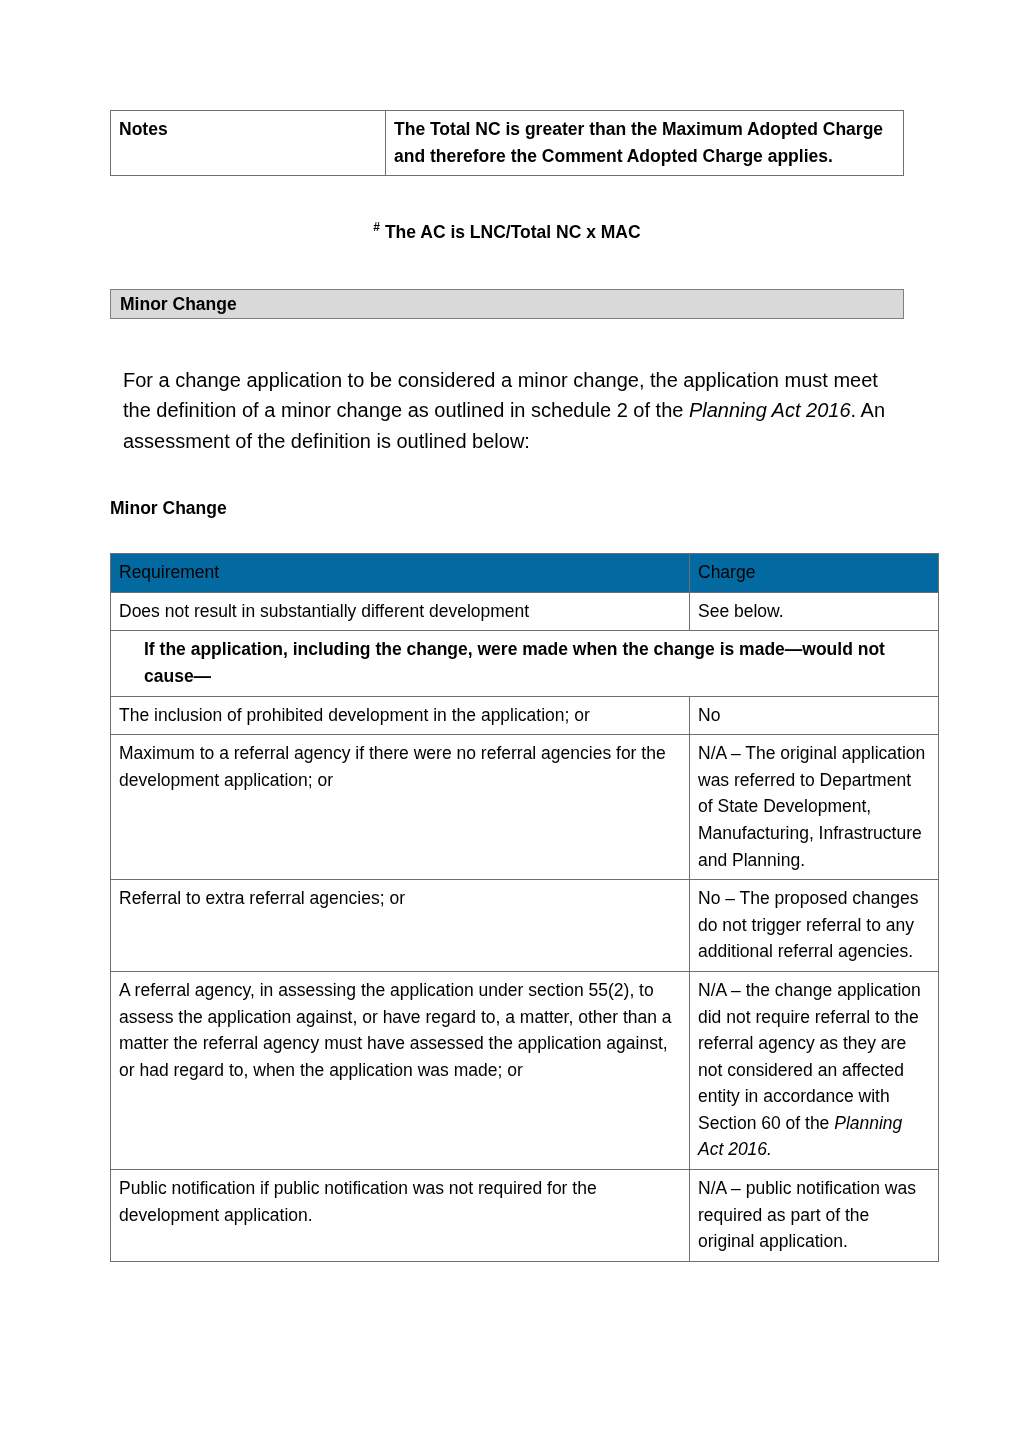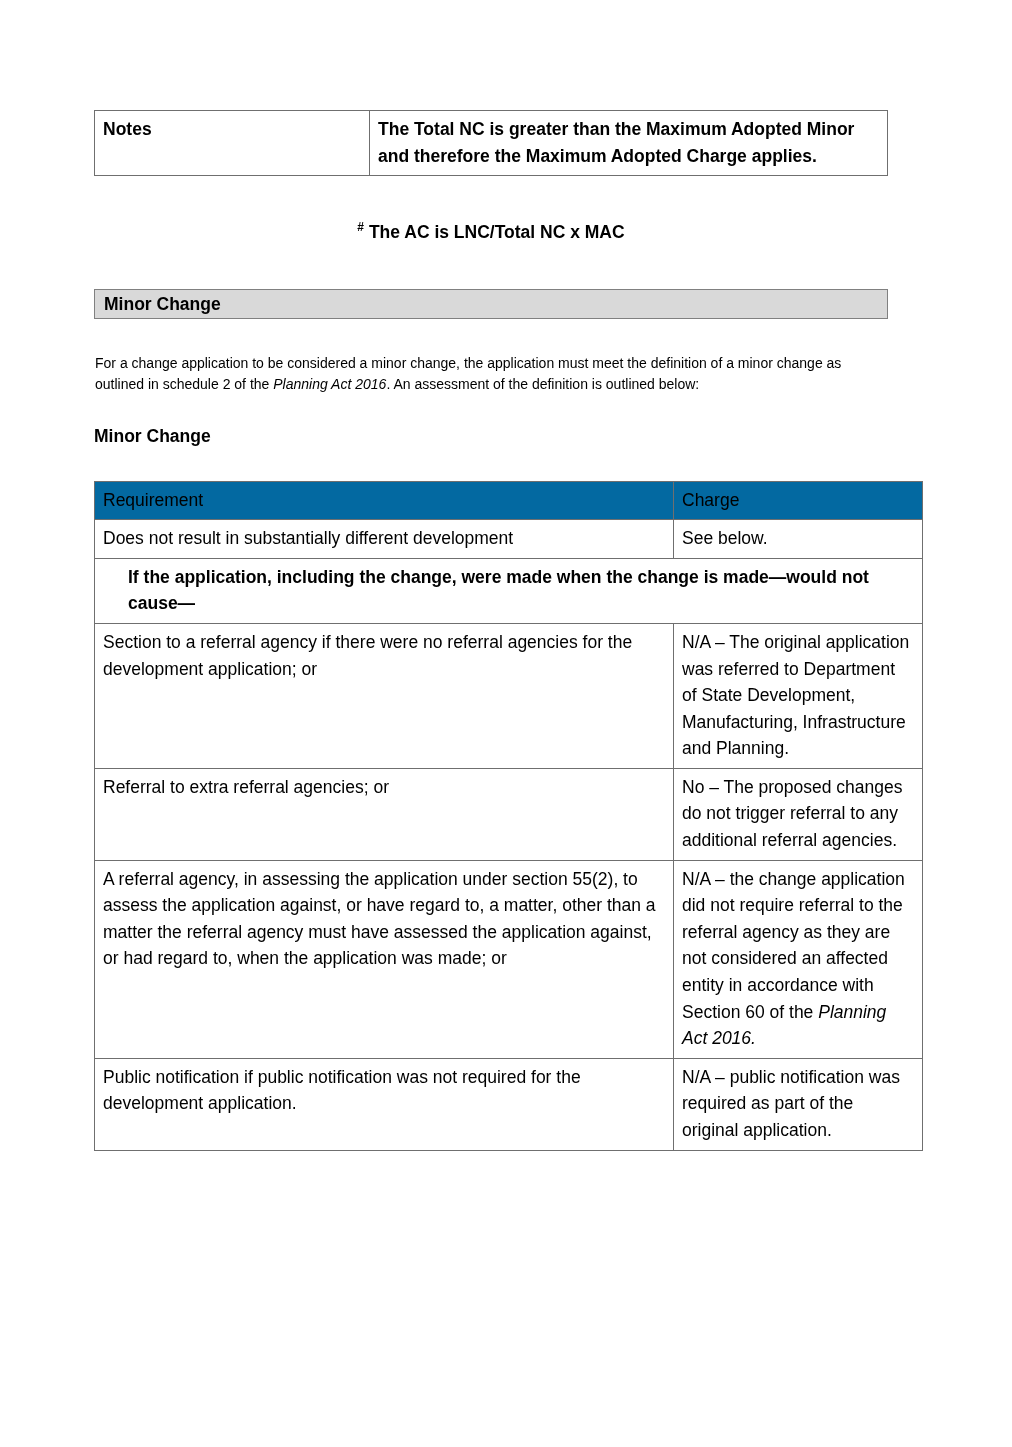--- a/index.html
+++ b/index.html
@@ -19,21 +19,21 @@
   .page {
     position: relative;
     width: 1012px;
     height: 1447px;
     box-sizing: border-box;
     padding: 0;
   }
 
   .content {
     position: absolute;
-    left: 94px;
+    left: 110px;
     top: 0;
     width: 794px;
   }
 
   
   table.doc-table {
     border-collapse: collapse;
     width: 794px;
     table-layout: fixed;
   }
@@ -84,23 +84,23 @@
     height: 30px;
     display: flex;
     align-items: center;
     padding-left: 9px;
     font-weight: bold;
     font-size: 17.5px;
   }
 
   
   .body-par {
-    font-size: 14px;
+    font-size: 20px;
     line-height: 1.52;
-    margin: 1px;
+    margin: 13px;
     width: 780px;
   }
   .body-par em { font-style: italic; }
 
   .sub-heading {
     font-weight: bold;
     font-size: 17.5px;
     margin: 0;
   }
 
@@ -128,21 +128,21 @@
 <body>
 
 <div class="page">
   <div class="content">
 
     <div style="height:110px"></div>
     <table class="doc-table notes-table">
       <tbody>
         <tr>
           <td class="label">Notes</td>
-          <td class="value">The Total NC is greater than the Maximum Adopted Minor and therefore the Maximum Adopted Charge applies.</td>
+          <td class="value">The Total NC is greater than the Maximum Adopted Charge and therefore the Comment Adopted Charge applies.</td>
         </tr>
       </tbody>
     </table>
 
     <div style="height:28px"></div>
     <p class="ac-line"><span class="sup">#</span> <span>The AC is LNC/Total NC x MAC</span></p>
 
     <div style="height:30px"></div>
     <div class="heading-bar">
       <span>Minor Change</span>
@@ -164,21 +164,25 @@
       </thead>
       <tbody>
         <tr>
           <td class="col-req">Does not result in substantially different development</td>
           <td class="col-com">See below.</td>
         </tr>
         <tr>
           <td class="bold-row" colspan="2">If the application, including the change, were made when the change is made—would not cause—</td>
         </tr>
         <tr>
-          <td class="col-req">Section to a referral agency if there were no referral agencies for the development application; or</td>
+          <td class="col-req">The inclusion of prohibited development in the application; or</td>
+          <td class="col-com">No</td>
+        </tr>
+        <tr>
+          <td class="col-req">Maximum to a referral agency if there were no referral agencies for the development application; or</td>
           <td class="col-com">N/A – The original application was referred to Department of State Development, Manufacturing, Infrastructure and Planning.</td>
         </tr>
         <tr>
           <td class="col-req">Referral to extra referral agencies; or</td>
           <td class="col-com">No – The proposed changes do not trigger referral to any additional referral agencies.</td>
         </tr>
         <tr>
           <td class="col-req">A referral agency, in assessing the application under section 55(2), to assess the application against, or have regard to, a matter, other than a matter the referral agency must have assessed the application against, or had regard to, when the application was made; or</td>
           <td class="col-com"><span>N/A – the change application did not require referral to the referral agency as they are not considered an affected entity in accordance with Section 60 of the </span><em>Planning Act 2016.</em></td>
         </tr>

